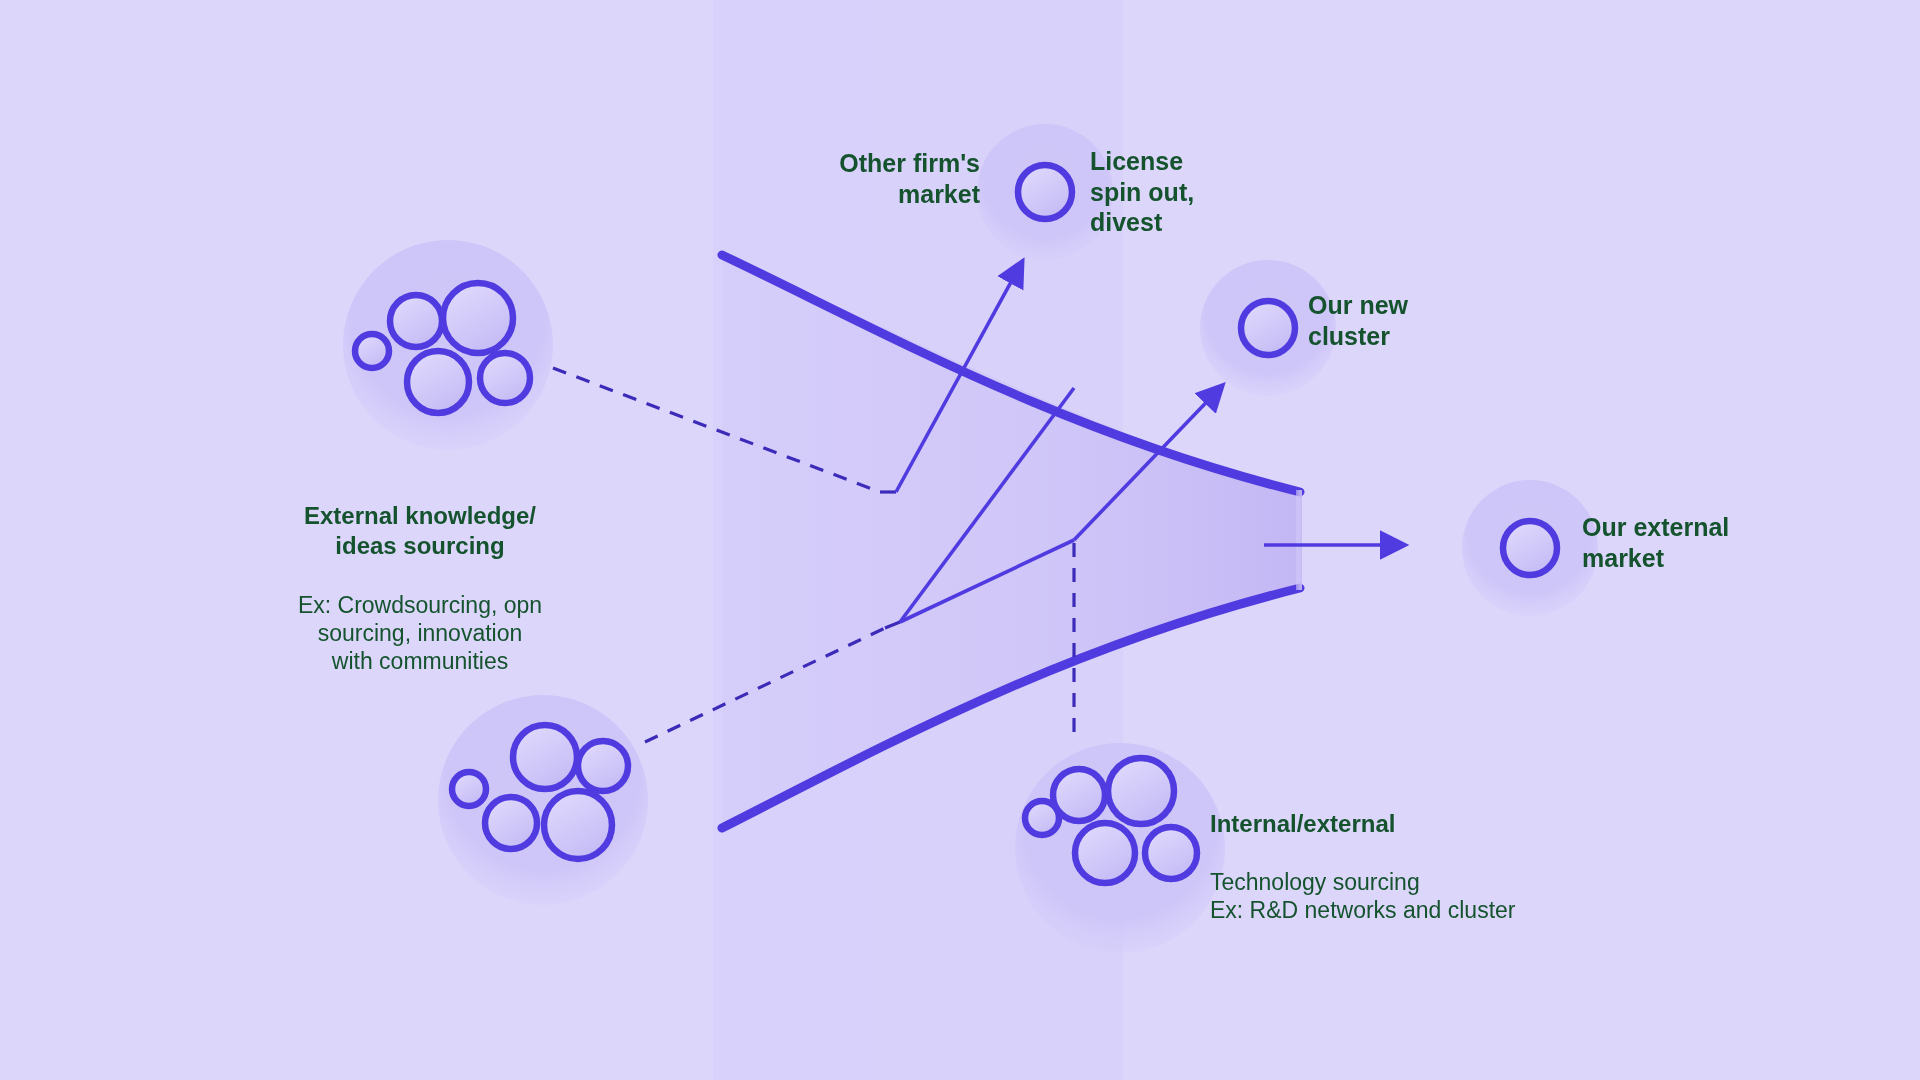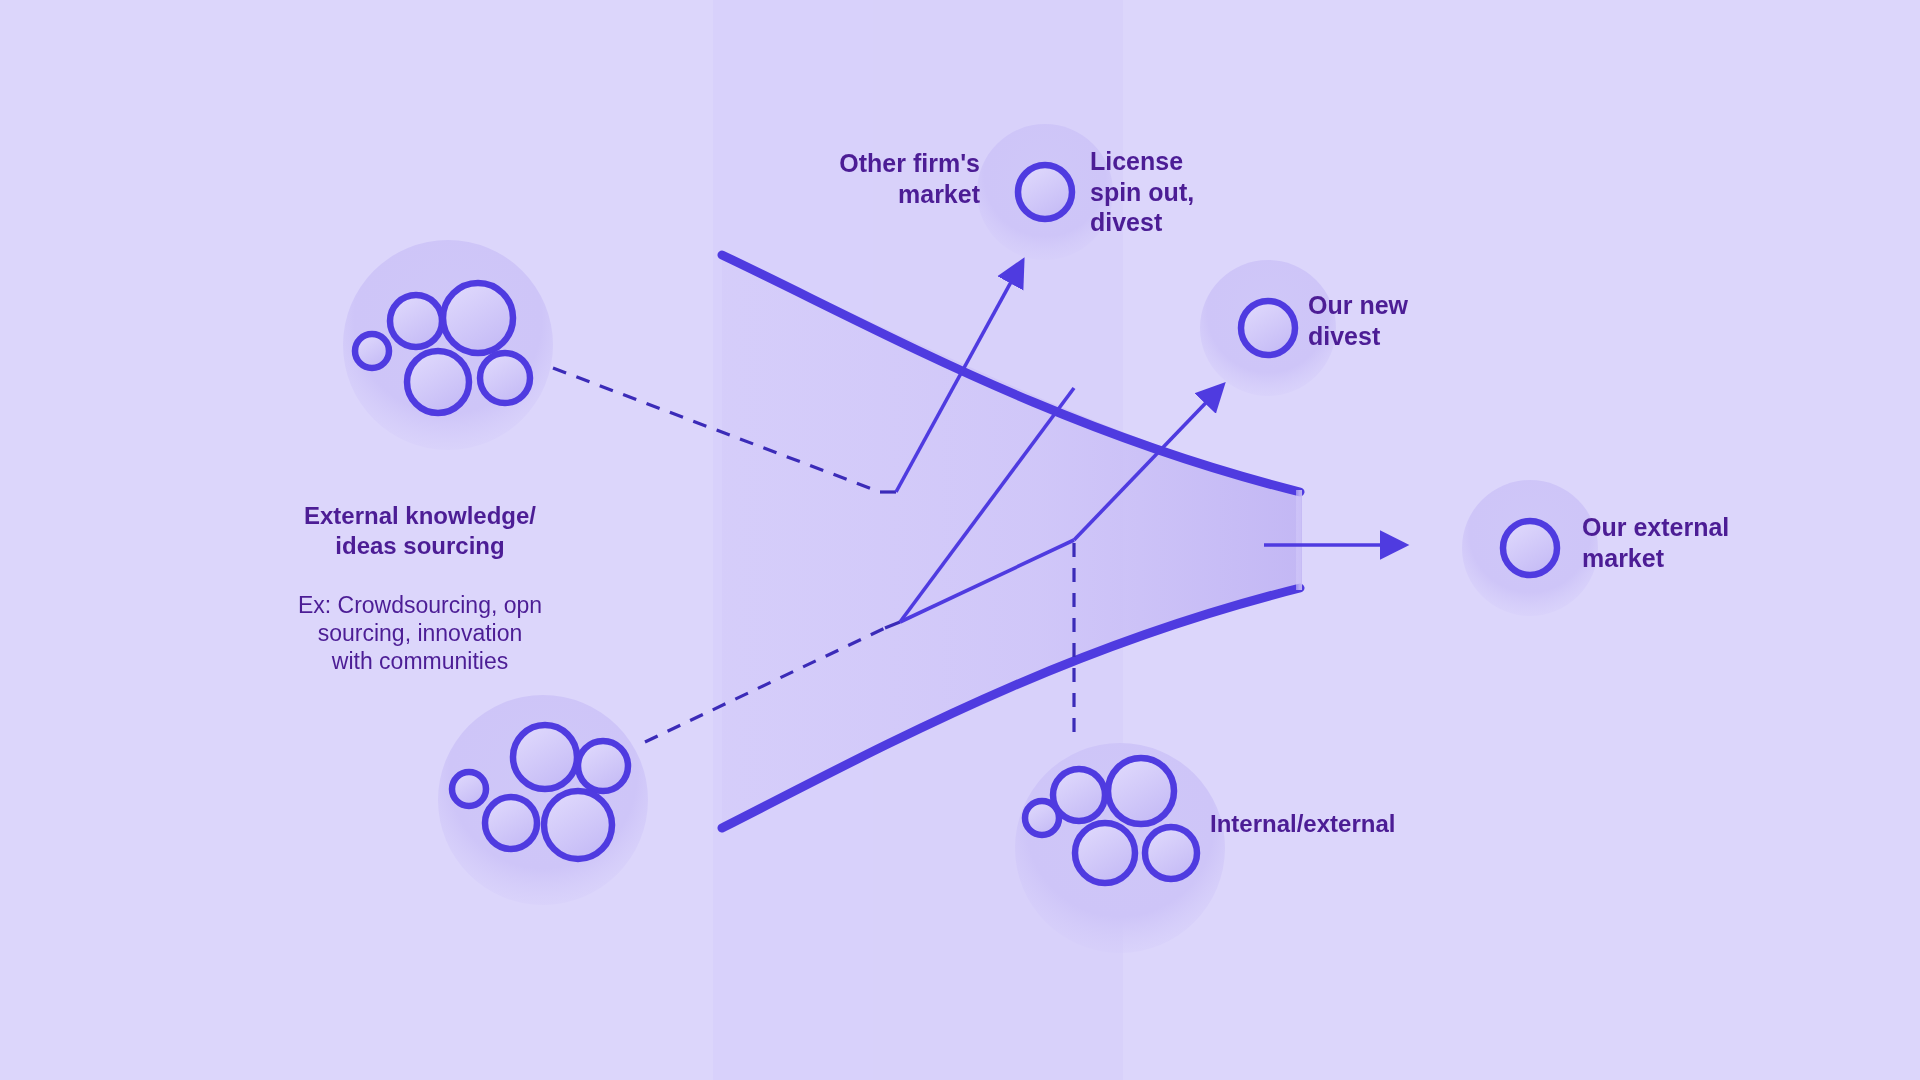--- a/index.html
+++ b/index.html
@@ -25,21 +25,21 @@
   svg.canvas {
     position: absolute;
     left: 0;
     top: 0;
     width: 1920px;
     height: 1080px;
     display: block;
   }
   .label {
     position: absolute;
-    color: #4c1d95;
+    color: #14532d;
     line-height: 1.22;
     white-space: pre-line;
   }
   .label.bold {
     font-weight: bold;
   }
   .label .ttl {
     font-weight: bold;
     display: block;
   }
@@ -211,30 +211,32 @@
   </svg>
 
   <div class="label bold" id="label-other-firms-market">Other firm's
 market</div>
 
   <div class="label bold" id="label-license-spin-out">License
 spin out,
 divest</div>
 
   <div class="label bold" id="label-our-new-market">Our new
-divest</div>
+cluster</div>
 
   <div class="label bold" id="label-our-current-market">Our external
 market</div>
 
   <div class="label" id="label-external-knowledge">
     <span class="ttl">External knowledge/
 ideas sourcing</span>
     <span class="sub">Ex: Crowdsourcing, opn
 sourcing, innovation
 with communities</span>
   </div>
 
   <div class="label" id="label-internal-external">
     <span class="ttl">Internal/external</span>
+    <span class="sub">Technology sourcing
+Ex: R&amp;D networks and cluster</span>
   </div>
 
 </div>
 
 </body></html>

